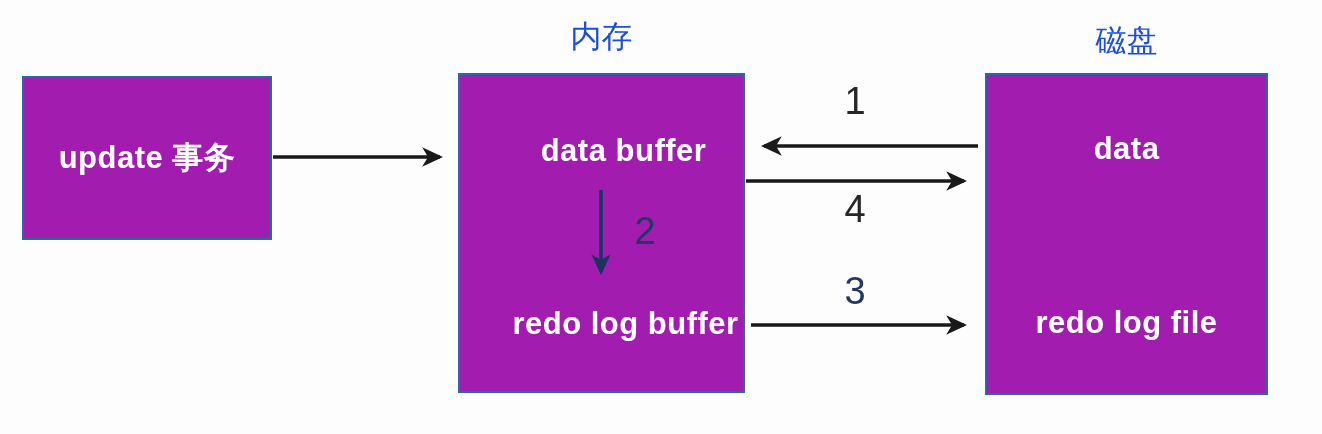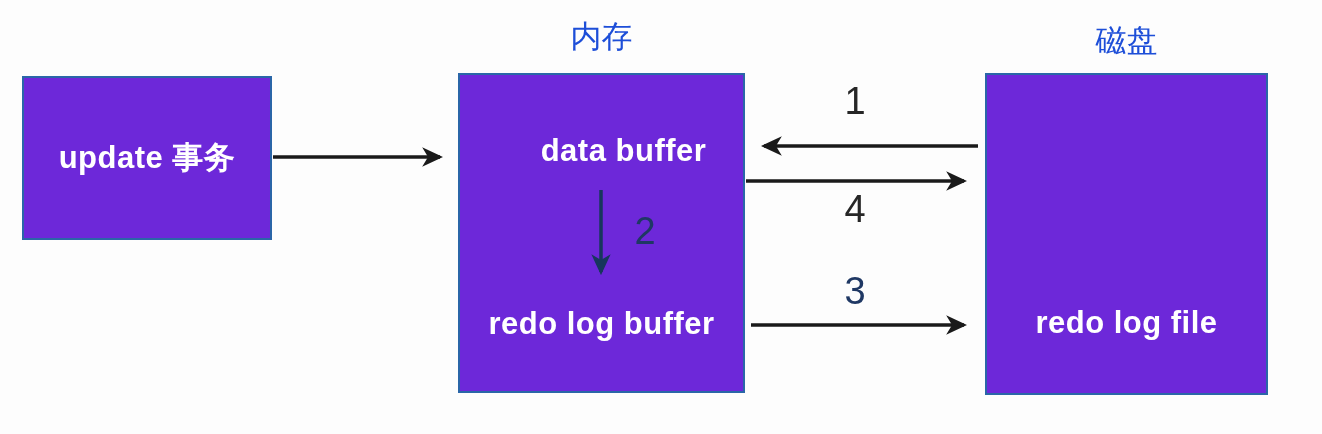--- a/index.html
+++ b/index.html
@@ -3,21 +3,21 @@
 <meta charset="utf-8">
 <style>
   html,body{margin:0;padding:0;}
   body{
     width:1322px;height:434px;position:relative;overflow:hidden;
     background:#fdfdfd;
     font-family:"Liberation Sans","DejaVu Sans",sans-serif;
   }
   .box{
     position:absolute;
-    background:#6d28d9;
+    background:#a21caf;
     border:2px solid #2a66a8;
     box-sizing:border-box;
   }
   .box-label{
     position:absolute;left:0;width:100%;
     text-align:center;
     color:#ffffff;font-weight:bold;font-size:31px;
     letter-spacing:0.5px;
   }
   #update-box{left:22px;top:76px;width:250px;height:164px;
@@ -53,24 +53,25 @@
 
 <div class="zone-title" id="memory-title">内存</div>
 <div class="zone-title" id="disk-title">磁盘</div>
 
 <div class="box" id="update-box">
   <span class="box-label">update 事务</span>
 </div>
 
 <div class="box" id="memory-box">
   <div class="box-label" style="top:58px;padding-left:22px;">data buffer</div>
-  <div class="box-label" style="top:231px;">redo log buffer</div>
+  <div class="box-label" style="top:231px;padding-left:24px;">redo log buffer</div>
 </div>
 
 <div class="box" id="disk-box">
+  <div class="box-label" style="top:56px;">data</div>
   <div class="box-label" style="top:230px;">redo log file</div>
 </div>
 
 <svg id="arrows-layer" viewBox="0 0 1322 434" xmlns="http://www.w3.org/2000/svg">
   <defs>
     <marker id="head-black" viewBox="0 0 10 10" refX="8.5" refY="5" markerWidth="6" markerHeight="6" orient="auto-start-reverse">
       <path d="M0,0.4 L10,5 L0,9.6 L2.8,5 Z" fill="#1a1a1a"></path>
     </marker>
     <marker id="head-navy" viewBox="0 0 10 10" refX="8.5" refY="5" markerWidth="6" markerHeight="6" orient="auto-start-reverse">
       <path d="M0,0.4 L10,5 L0,9.6 L2.8,5 Z" fill="#17365d"></path>

